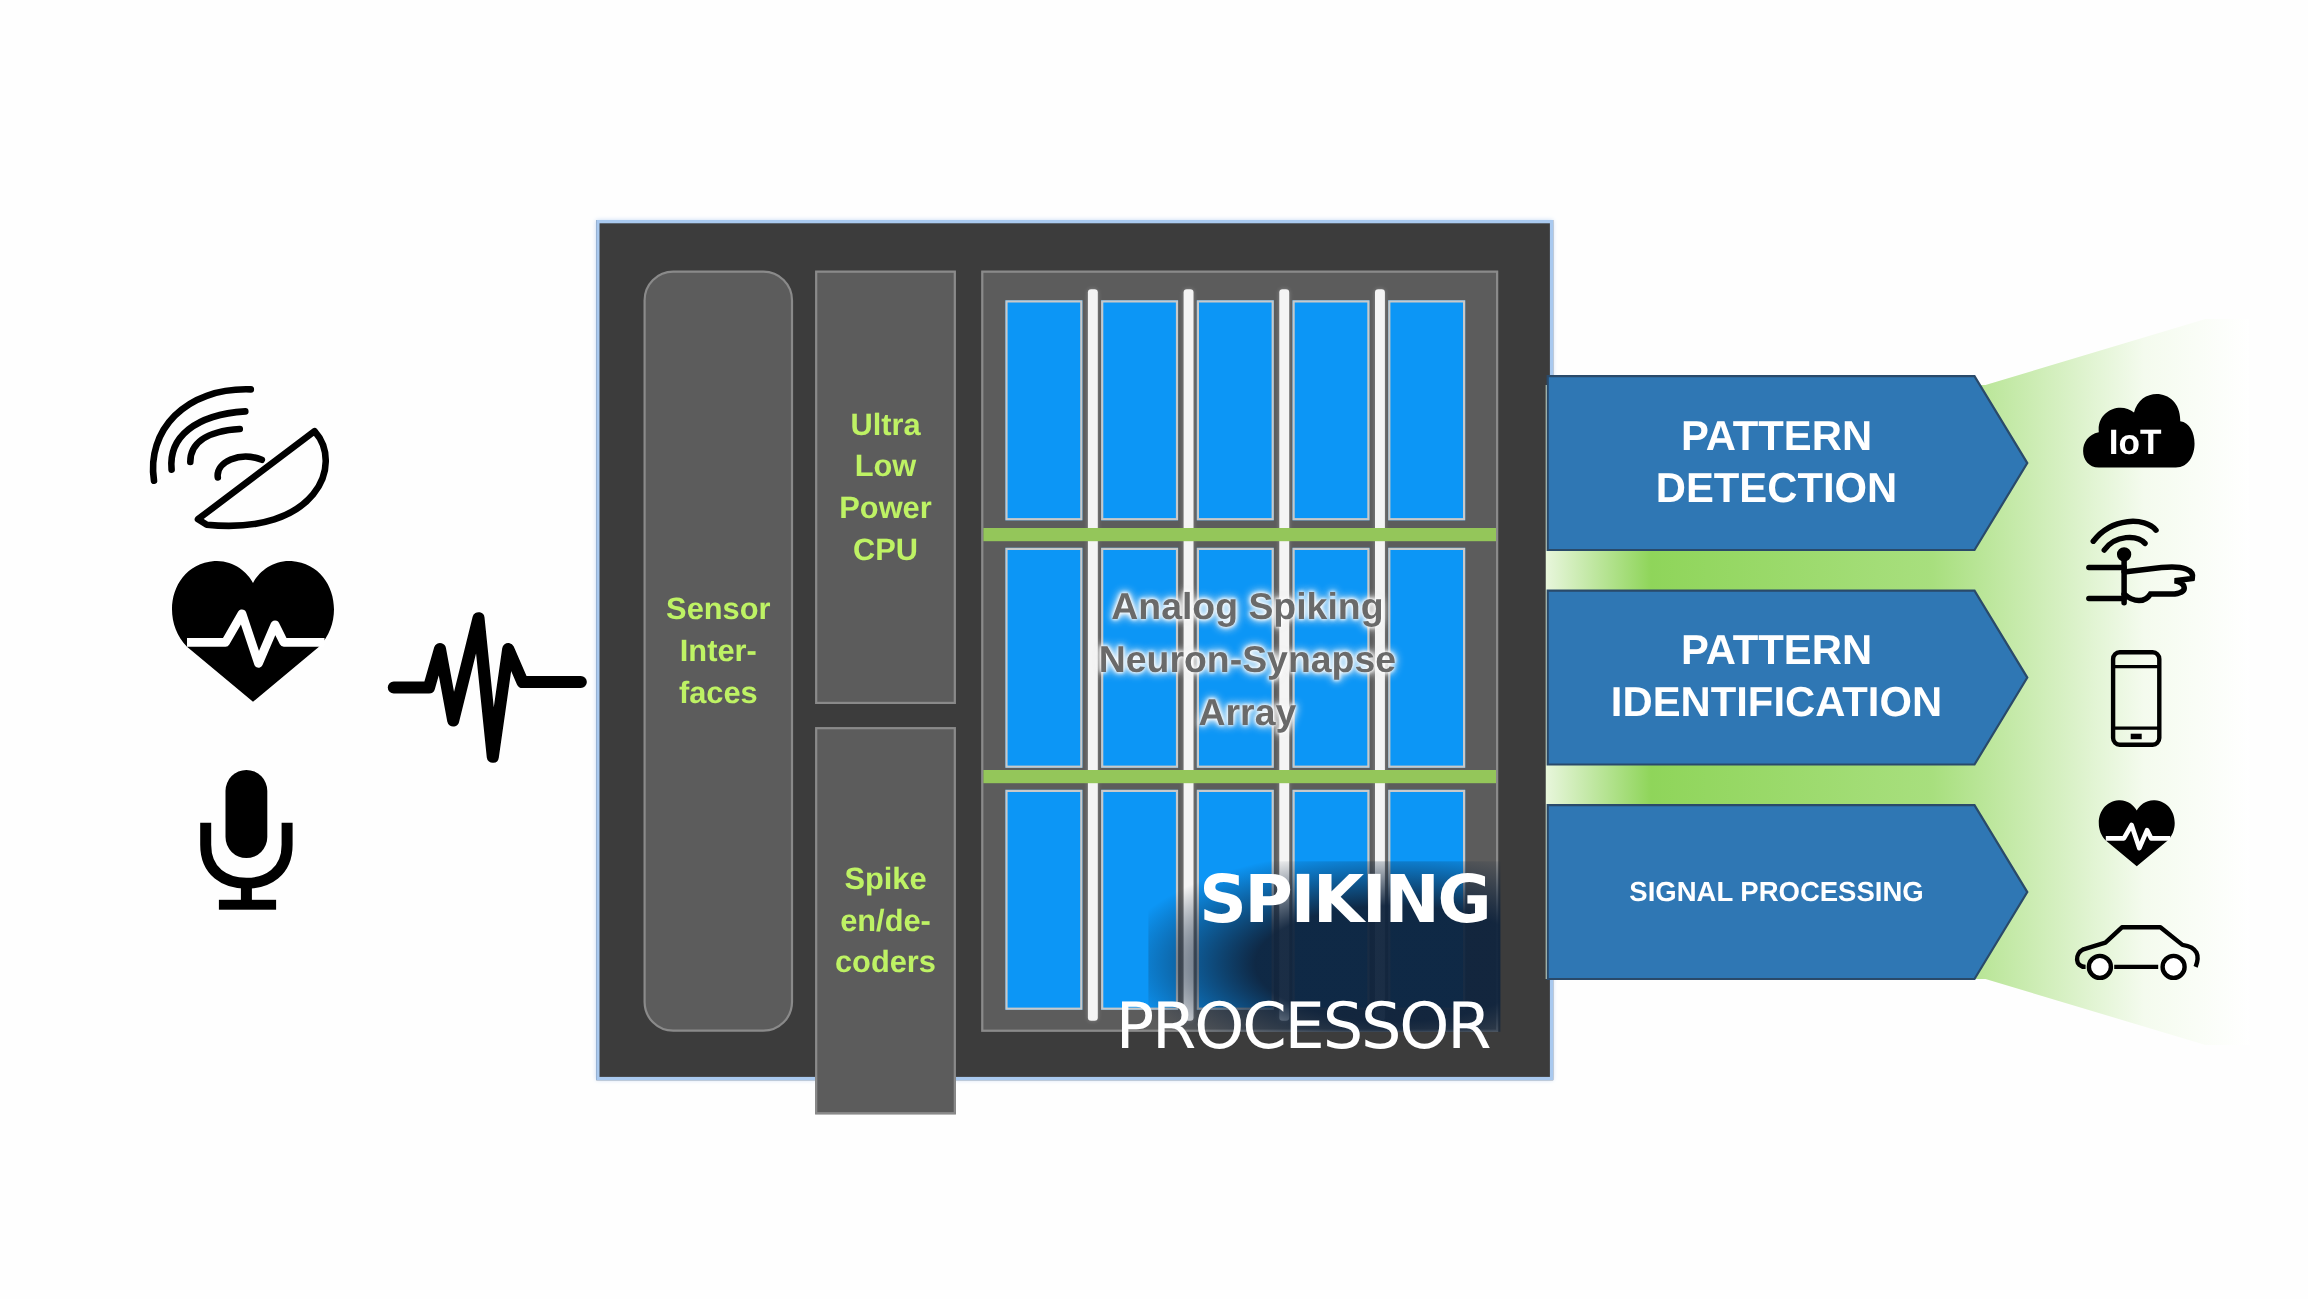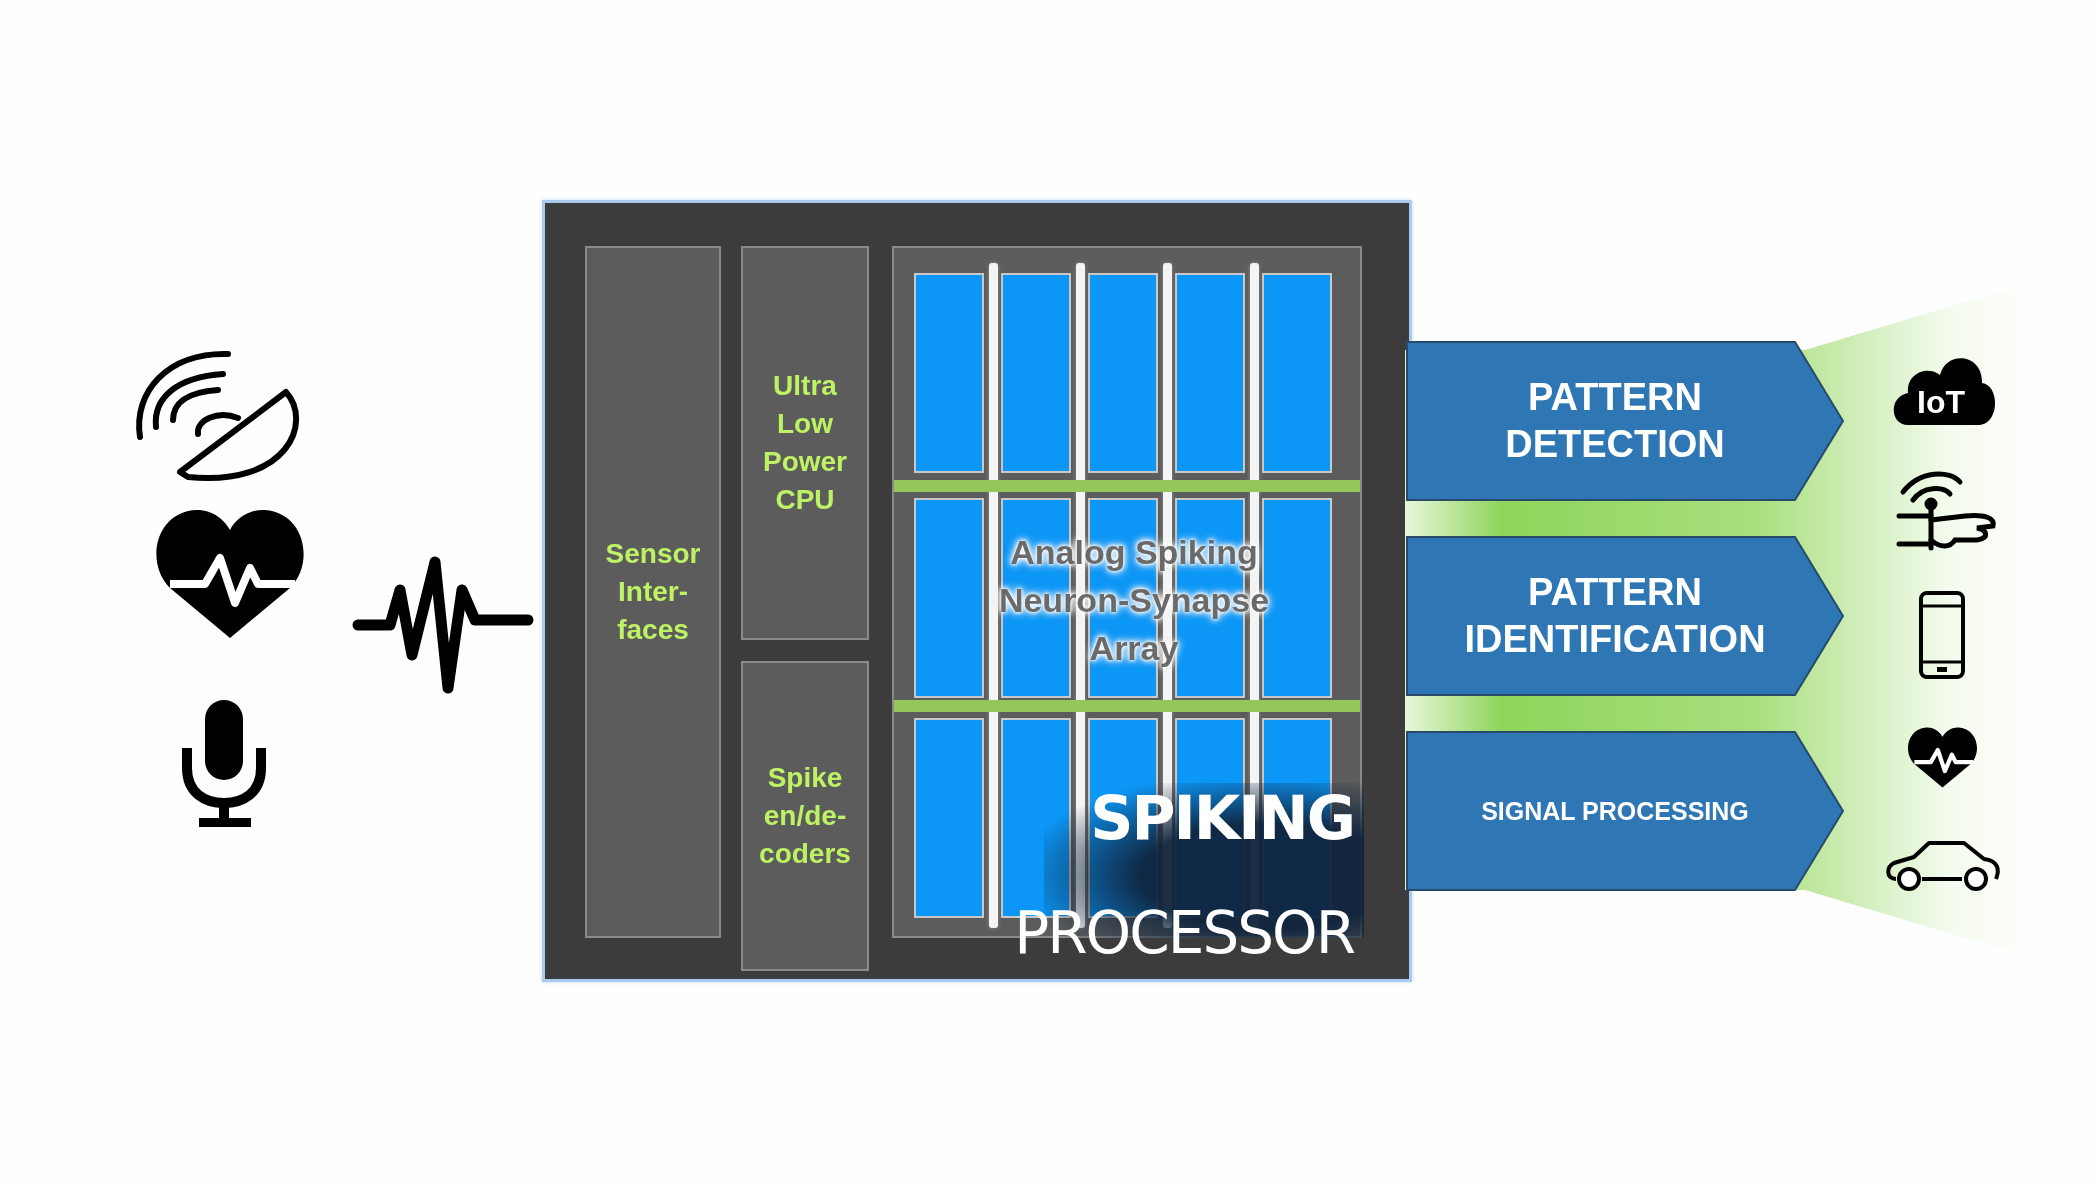--- a/index.html
+++ b/index.html
@@ -45,32 +45,32 @@
     <rect x="44" y="103" width="10" height="20" fill="#000"></rect>
     <rect x="24" y="120" width="52" height="9" fill="#000"></rect>
   </svg>
 </div>
 
 <svg class="abs" style="left:350px;top:550px;" width="185" height="150" viewBox="0 0 185 150">
   <polyline points="8,75 40,75 50,40 62,105 85,12 98,138 112,40 125,70 178,70" fill="none" stroke="#000" stroke-width="11" stroke-linecap="round" stroke-linejoin="round"></polyline>
 </svg>
 
 <div id="chip" class="abs">
-  <div class="block" style="left:40px;top:43px;width:136px;height:692px;">
+  <div class="block" style="left:40px;top:43px;width:136px;height:692px;border-radius:27px;">
     <div class="blocklabel">Sensor
 Inter-
 faces</div>
   </div>
   <div class="block" style="left:196px;top:43px;width:128px;height:394px;">
     <div class="blocklabel">Ultra
 Low
 Power
 CPU</div>
   </div>
-  <div class="block" style="left:196px;top:458px;width:128px;height:310px;">
+  <div class="block" style="left:196px;top:458px;width:128px;height:352px;">
     <div class="blocklabel">Spike
 en/de-
 coders</div>
   </div>
   <div id="array" class="block" style="display:block;">
     <div id="cells">
         <div class="cell" style="left: 20px; top: 25px; width: 70px; height: 200px;"></div>
         <div class="cell" style="left: 107px; top: 25px; width: 70px; height: 200px;"></div>
         <div class="cell" style="left: 194px; top: 25px; width: 70px; height: 200px;"></div>
         <div class="cell" style="left: 281px; top: 25px; width: 70px; height: 200px;"></div>

